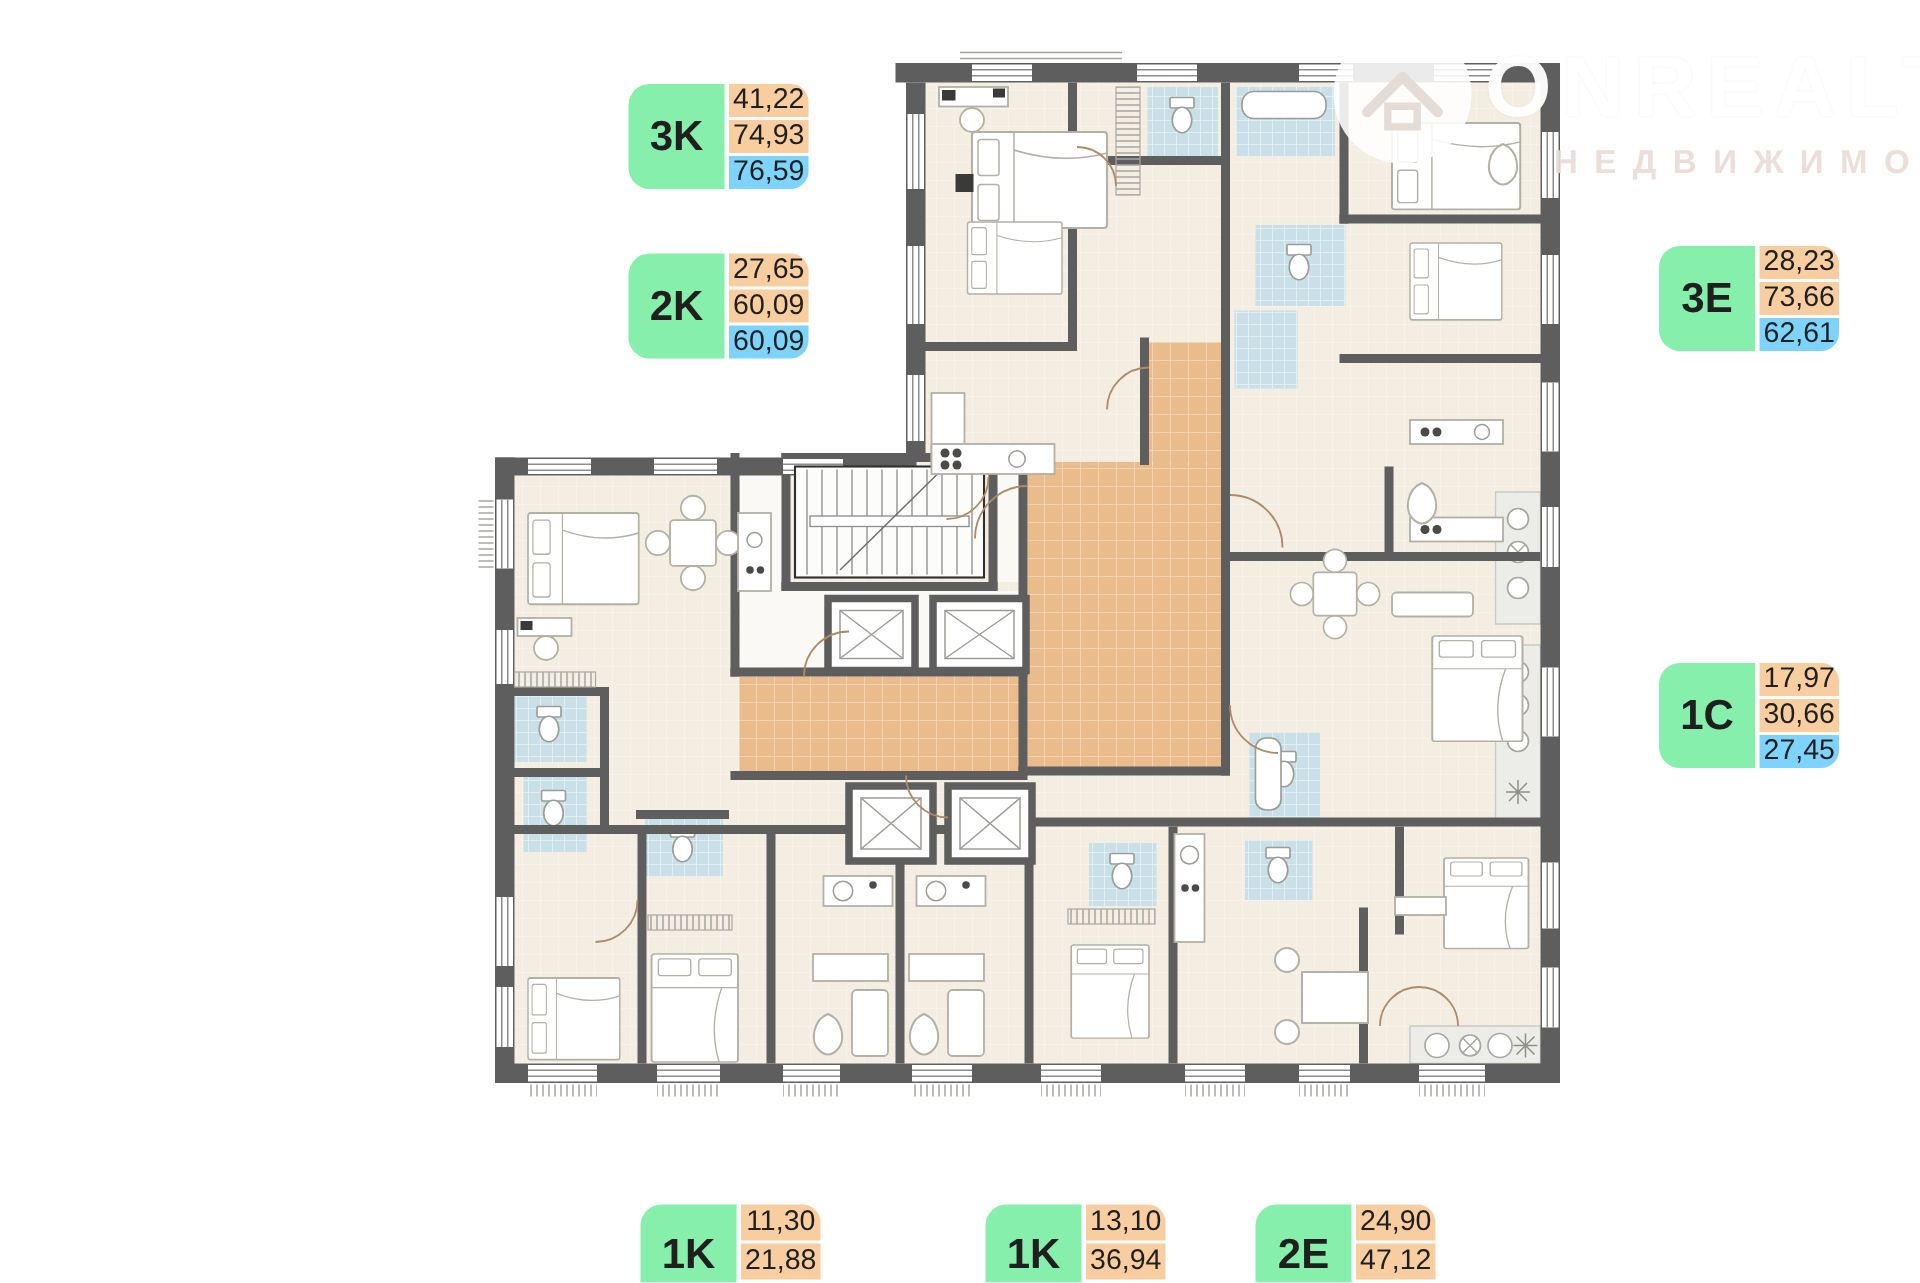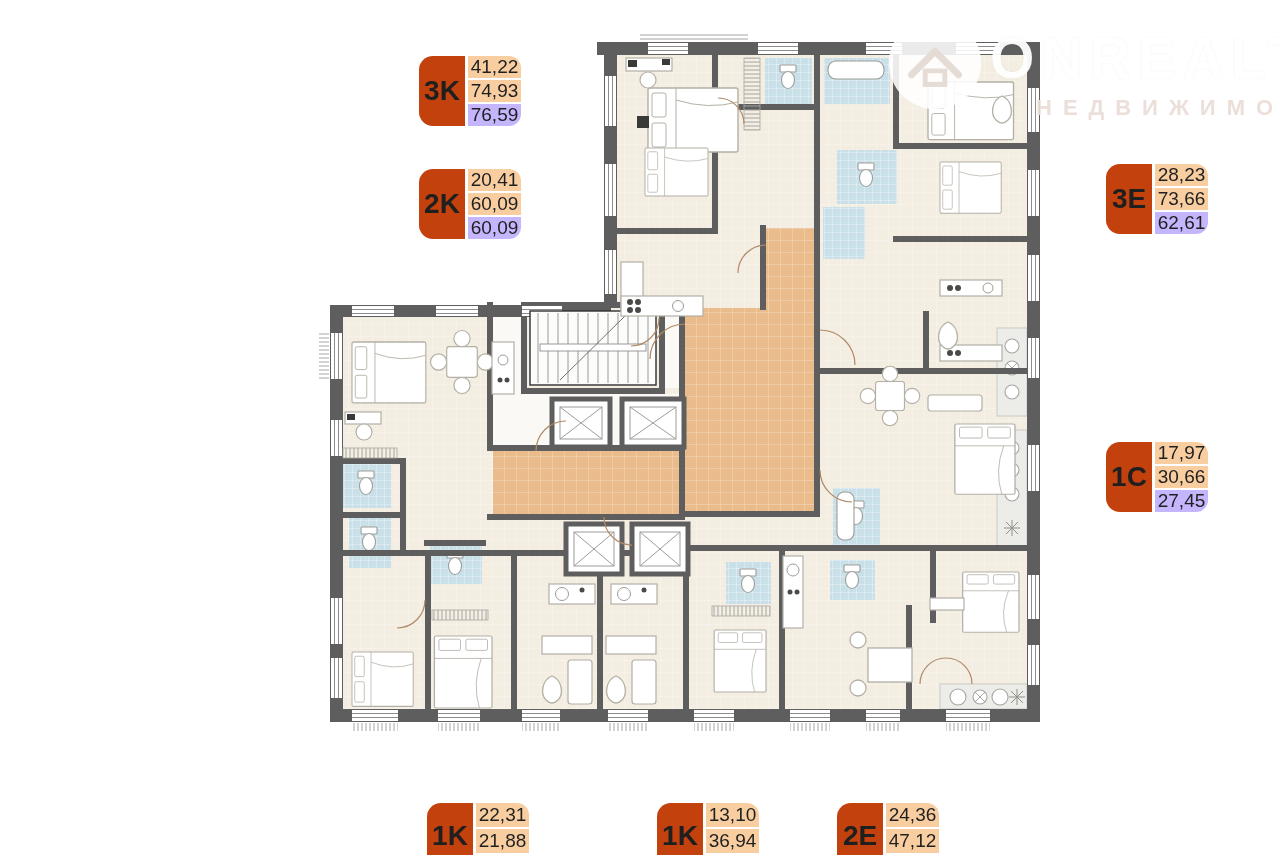--- a/index.html
+++ b/index.html
@@ -2,29 +2,29 @@
 <html><head>
 <meta charset="utf-8">
 <style>
   html,body{margin:0;padding:0;background:#fff;}
   .stage{position:relative;width:1280px;height:855px;overflow:hidden;background:#fff;
          font-family:"Liberation Sans",sans-serif;}
   .plan-svg{position:absolute;left:0;top:0;}
 
   
   .tag{position:absolute;display:flex;gap:3px;}
-  .tag-code{width:46px;min-height:70px;background:#c2410c;border-radius:14px 0 0 14px;
+  .tag-code{width:64px;min-height:70px;background:#86efac;border-radius:14px 0 0 14px;
             display:flex;align-items:center;justify-content:center;
             font-size:28px;font-weight:700;color:#1F1F1F;}
   .tag-vals{display:flex;flex-direction:column;gap:2px;}
   .tag-val{width:53px;height:22px;background:#F8CEA1;display:flex;align-items:center;
            justify-content:center;font-size:19px;color:#1F1F1F;}
   .tag .tag-val:first-child{border-top-right-radius:12px;}
   .tag:not(.tag--cut) .tag-val:last-child{border-bottom-right-radius:12px;}
-  .tag-val.hl{background:#c4b5fd;}
+  .tag-val.hl{background:#7dd3fc;}
   .tag--cut .tag-code{min-height:66px;}
   .tag--cut .tag-val{height:24px;}
 
   
   .watermark{position:absolute;left:886px;top:14px;display:flex;gap:6px;pointer-events:none;}
   .wm-icon{width:98px;height:98px;}
   .wm-text{padding-top:16px;}
   .wm-brand{font-size:57px;font-weight:700;color:rgba(255,255,255,0.95);letter-spacing:7px;
             line-height:1;white-space:nowrap;text-shadow:0 0 2px rgba(120,120,120,0.10);}
   .wm-sub{font-size:22px;font-weight:700;color:rgba(234,219,214,0.9);letter-spacing:11px;
@@ -408,21 +408,21 @@
     <div class="tag-vals">
       <div class="tag-val">41,22</div>
       <div class="tag-val">74,93</div>
       <div class="tag-val hl">76,59</div>
     </div>
   </div>
 
   <div class="tag" style="left:419px;top:169px">
     <div class="tag-code">2K</div>
     <div class="tag-vals">
-      <div class="tag-val">20,41</div>
+      <div class="tag-val">27,65</div>
       <div class="tag-val">60,09</div>
       <div class="tag-val hl">60,09</div>
     </div>
   </div>
 
   <div class="tag" style="left:1106px;top:164px">
     <div class="tag-code">3E</div>
     <div class="tag-vals">
       <div class="tag-val">28,23</div>
       <div class="tag-val">73,66</div>
@@ -435,34 +435,34 @@
     <div class="tag-vals">
       <div class="tag-val">17,97</div>
       <div class="tag-val">30,66</div>
       <div class="tag-val hl">27,45</div>
     </div>
   </div>
 
   <div class="tag tag--cut" style="left:427px;top:803px">
     <div class="tag-code">1K</div>
     <div class="tag-vals">
-      <div class="tag-val">22,31</div>
+      <div class="tag-val">11,30</div>
       <div class="tag-val">21,88</div>
     </div>
   </div>
 
   <div class="tag tag--cut" style="left:657px;top:803px">
     <div class="tag-code">1K</div>
     <div class="tag-vals">
       <div class="tag-val">13,10</div>
       <div class="tag-val">36,94</div>
     </div>
   </div>
 
   <div class="tag tag--cut" style="left:837px;top:803px">
     <div class="tag-code">2E</div>
     <div class="tag-vals">
-      <div class="tag-val">24,36</div>
+      <div class="tag-val">24,90</div>
       <div class="tag-val">47,12</div>
     </div>
   </div>
 
 </div>
 
 </body></html>

